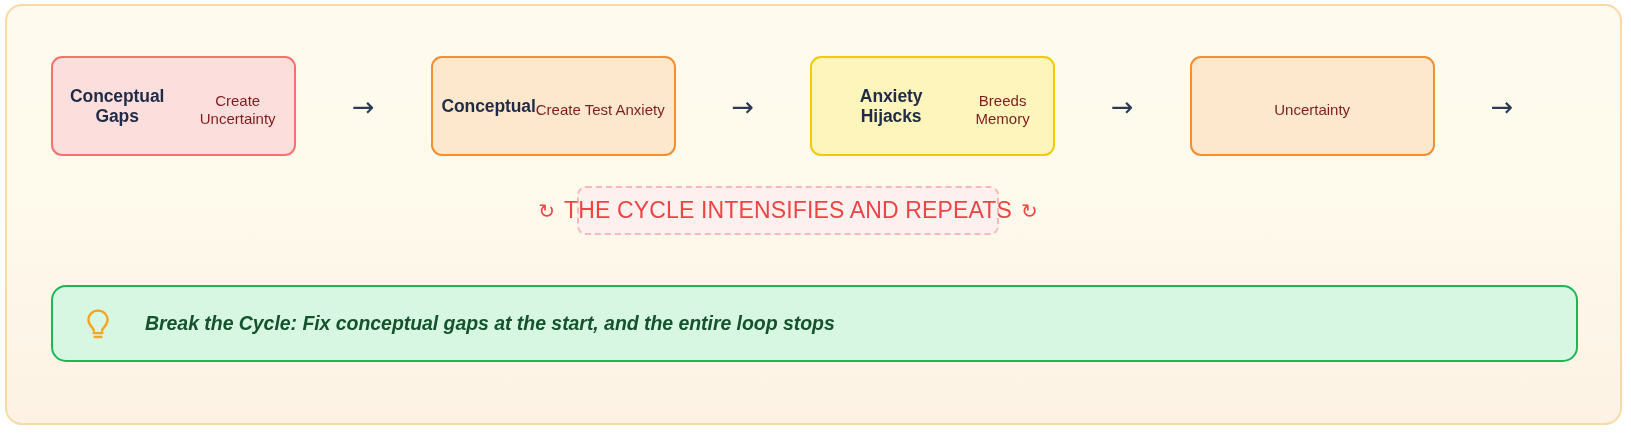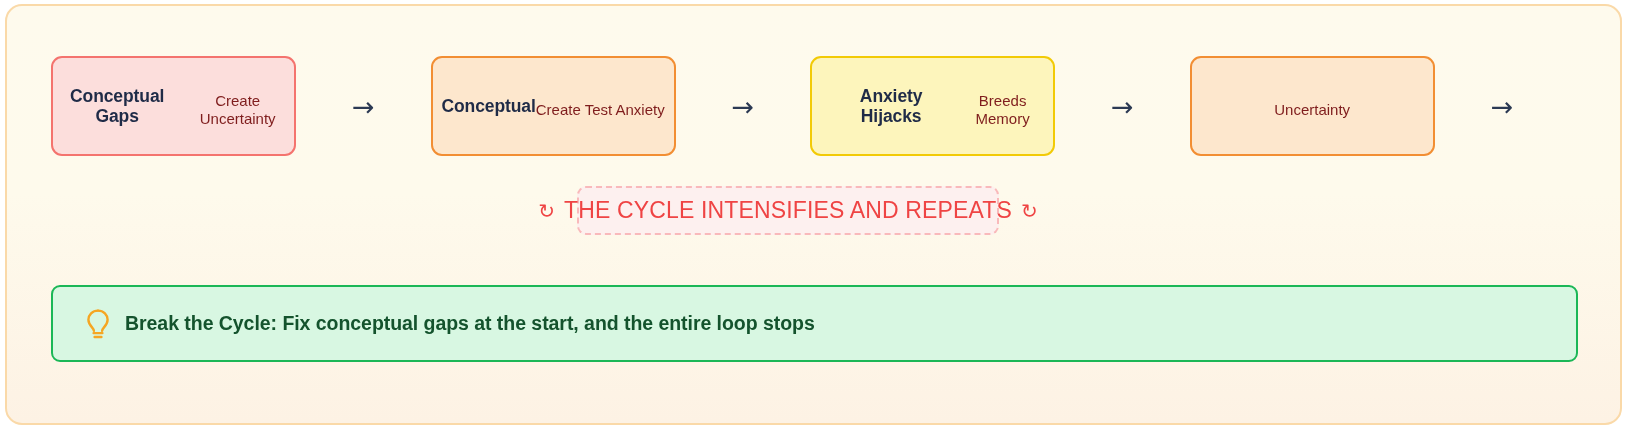--- a/index.html
+++ b/index.html
@@ -116,26 +116,27 @@
 
   
   #break-banner {
     position: absolute;
     left: 44px;
     top: 279px;
     width: 1527px;
     height: 77px;
     box-sizing: border-box;
     border: 2.5px solid #1bb757;
-    border-radius: 9px;
+    border-radius: 15px;
     background: #d8f7e2;
     display: flex;
     align-items: center;
     padding-left: 30px;
-    gap: 12px;
+    gap: 32px;
+    font-style: italic;
   }
   #break-banner .bulb {
     flex: 0 0 auto;
     width: 30px;
     height: 34px;
     display: flex;
     align-items: center;
     justify-content: center;
   }
   #break-banner .break-text {

